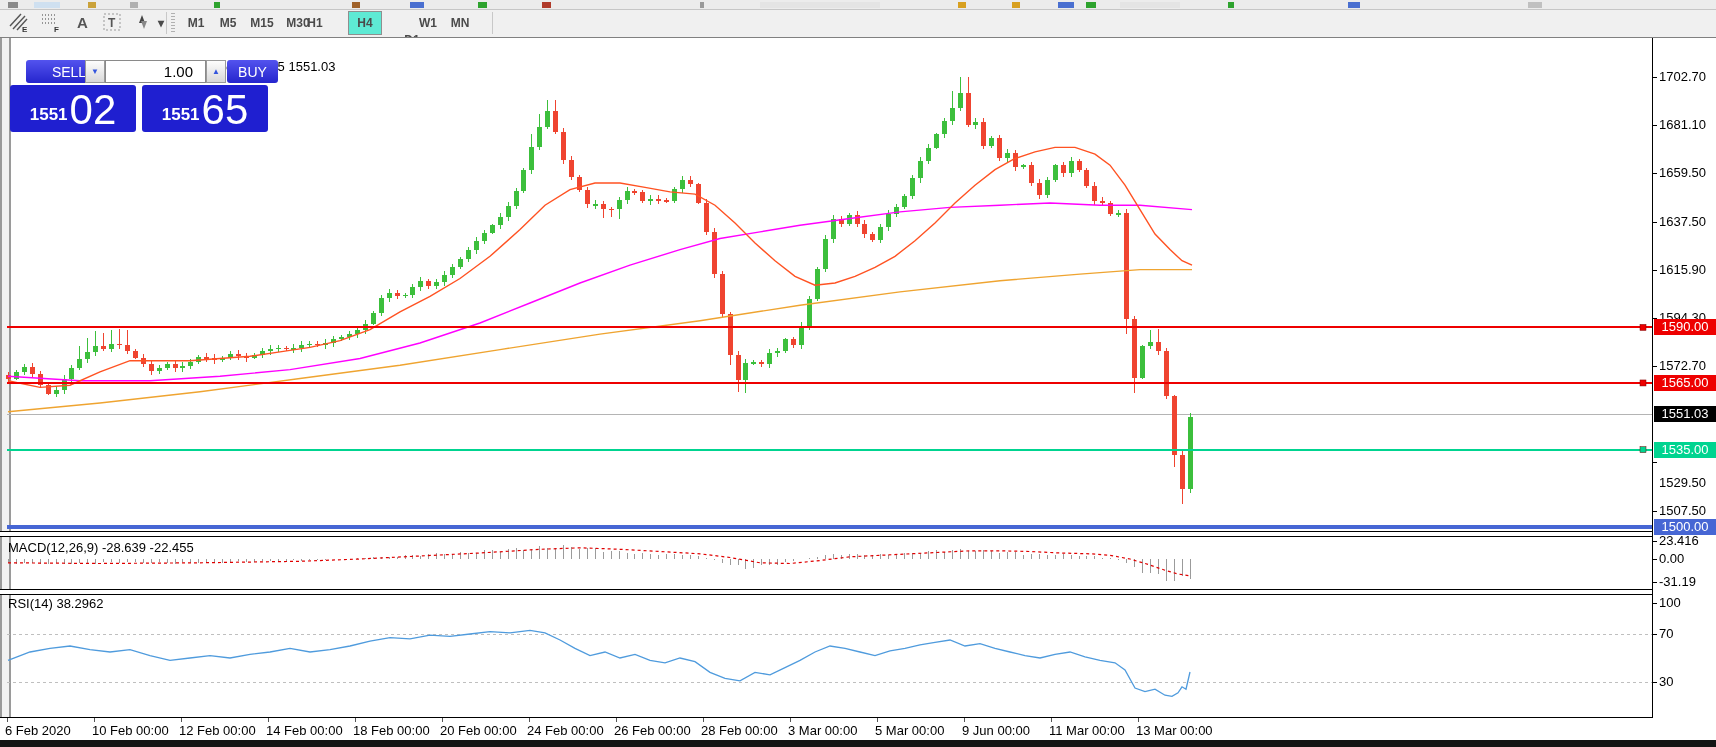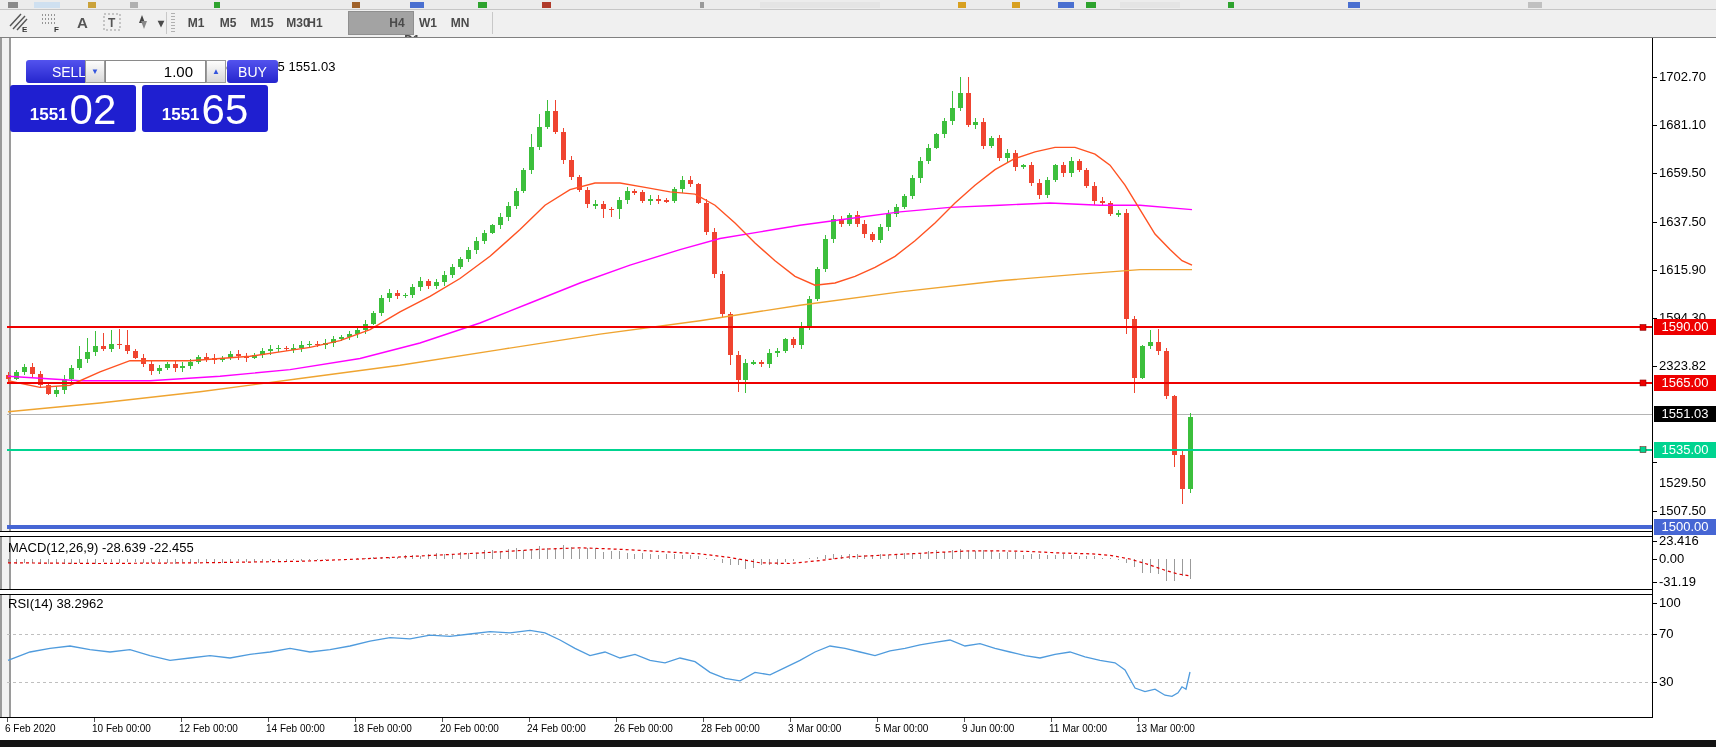--- a/index.html
+++ b/index.html
@@ -7,21 +7,21 @@
           font-family:"Liberation Sans",sans-serif;overflow:hidden;}
   .abs{position:absolute;}
   
   #top-strip{left:0;top:0;width:1716px;height:9px;background:#ececec;border-bottom:1px solid #c6c6c6;}
   .frag{position:absolute;bottom:1px;height:6px;}
   
   #toolbar{left:0;top:10px;width:1716px;height:27px;background:#f0f0f0;border-bottom:1px solid #a8a8a8;}
   .toolbtn{position:absolute;top:1px;height:24px;display:flex;align-items:center;justify-content:center;
            color:#4a4a4a;font-size:12px;font-weight:bold;cursor:default;}
   .tf{width:32px;}
-  .tf.active{background:#a3a3a3;border:1px solid #8f8f8f;height:22px;padding-left:32px;}
+  .tf.active{background:#5eead4;border:1px solid #8f8f8f;height:22px;}
   .vsep{position:absolute;top:2px;width:1px;height:22px;background:#c8c8c8;}
   .gripper{position:absolute;top:3px;width:4px;height:20px;
            background:repeating-linear-gradient(to bottom,#b0b0b0 0 1px,transparent 1px 3px);}
   
   #chartwin{left:0;top:37px;width:1716px;height:703px;background:#fff;border-top:1px solid #808080;}
   #left-grip{left:0;top:0;width:7px;height:703px;background:#f2f2f2;
              border-left:2px solid #9a9a9a;border-right:2px solid #9a9a9a;}
   #ohlc-title{left:14px;top:6px;font-size:13px;color:#000;white-space:pre;}
   #ohlc-title .tri{font-size:9px;vertical-align:2px;margin-right:6px;}
   
@@ -41,21 +41,21 @@
   
   #paxis{left:1652px;top:0;width:64px;height:680px;border-left:1px solid #000;background:#fff;}
   .ptick{position:absolute;left:6px;font-size:13px;color:#000;}
   .tickmark{position:absolute;left:0;width:4px;height:1px;background:#000;}
   .badge{position:absolute;left:1px;width:62px;height:16px;color:#fff;font-size:13px;
          text-align:center;line-height:16px;}
   
   .divider{left:0;width:1716px;height:4px;background:#fff;border-top:1px solid #000;border-bottom:1px solid #000;}
   .indlabel{font-size:13px;color:#000;left:8px;}
   #timeaxis{left:0;top:680px;width:1716px;height:23px;background:#fff;}
-  .tlabel{position:absolute;top:5px;font-size:10px;color:#000;white-space:nowrap;}
+  .tlabel{position:absolute;top:5px;font-size:13px;color:#000;white-space:nowrap;}
   .ttick{position:absolute;top:0;width:1px;height:4px;background:#555;}
   #bottom-bar{left:0;top:740px;width:1716px;height:7px;background:#141414;}
   svg{position:absolute;left:0;top:0;}
   .iconbox{position:absolute;top:1px;width:28px;height:24px;display:flex;align-items:center;justify-content:center;}
 </style>
 </head>
 <body>
 
 <div id="screen">
 
@@ -642,21 +642,21 @@
         <div class="ptick" style="top: 78.9845px;">1681.10</div>
         <div class="tickmark" style="top: 134.98px;"></div>
         <div class="ptick" style="top: 126.98px;">1659.50</div>
         <div class="tickmark" style="top: 183.864px;"></div>
         <div class="ptick" style="top: 175.864px;">1637.50</div>
         <div class="tickmark" style="top: 231.859px;"></div>
         <div class="ptick" style="top: 223.859px;">1615.90</div>
         <div class="tickmark" style="top: 279.854px;"></div>
         <div class="ptick" style="top: 271.854px;">1594.30</div>
         <div class="tickmark" style="top: 327.849px;"></div>
-        <div class="ptick" style="top: 319.849px;">2323.82</div>
+        <div class="ptick" style="top: 319.849px;">1572.70</div>
         <div class="tickmark" style="top: 423.84px;"></div>
         <div class="ptick" style="top: 437px;">1529.50</div>
         <div class="tickmark" style="top: 472.724px;"></div>
         <div class="ptick" style="top: 464.724px;">1507.50</div>
         <div class="tickmark" style="top: 503.438px;"></div>
         <div class="ptick" style="top: 495.438px;">23.416</div>
         <div class="tickmark" style="top: 521px;"></div>
         <div class="ptick" style="top: 513px;">0.00</div>
         <div class="tickmark" style="top: 544.393px;"></div>
         <div class="ptick" style="top: 536.393px;">-31.19</div>

